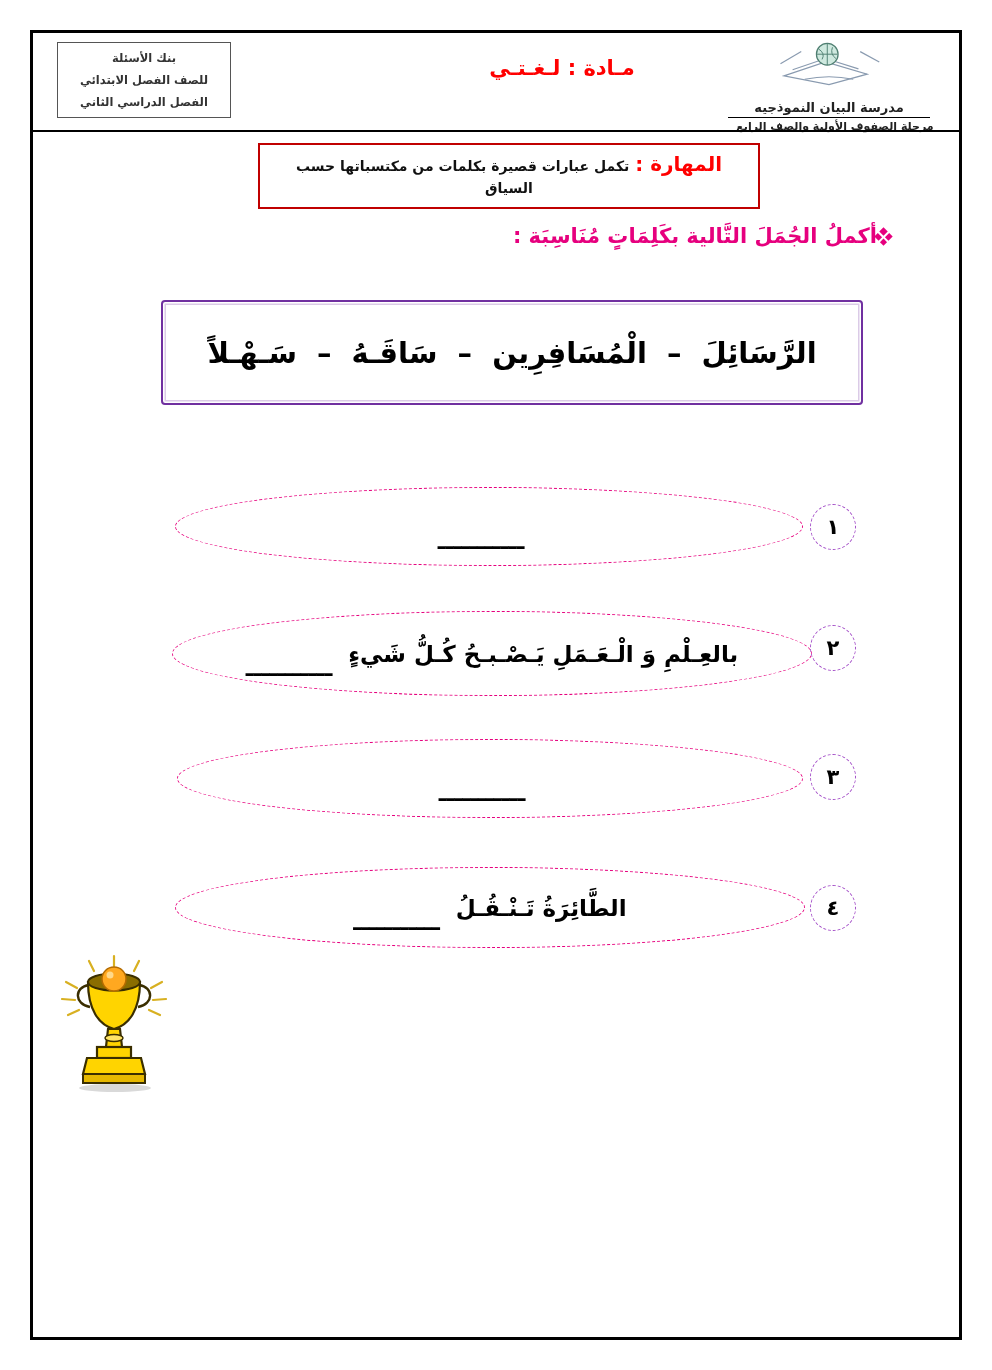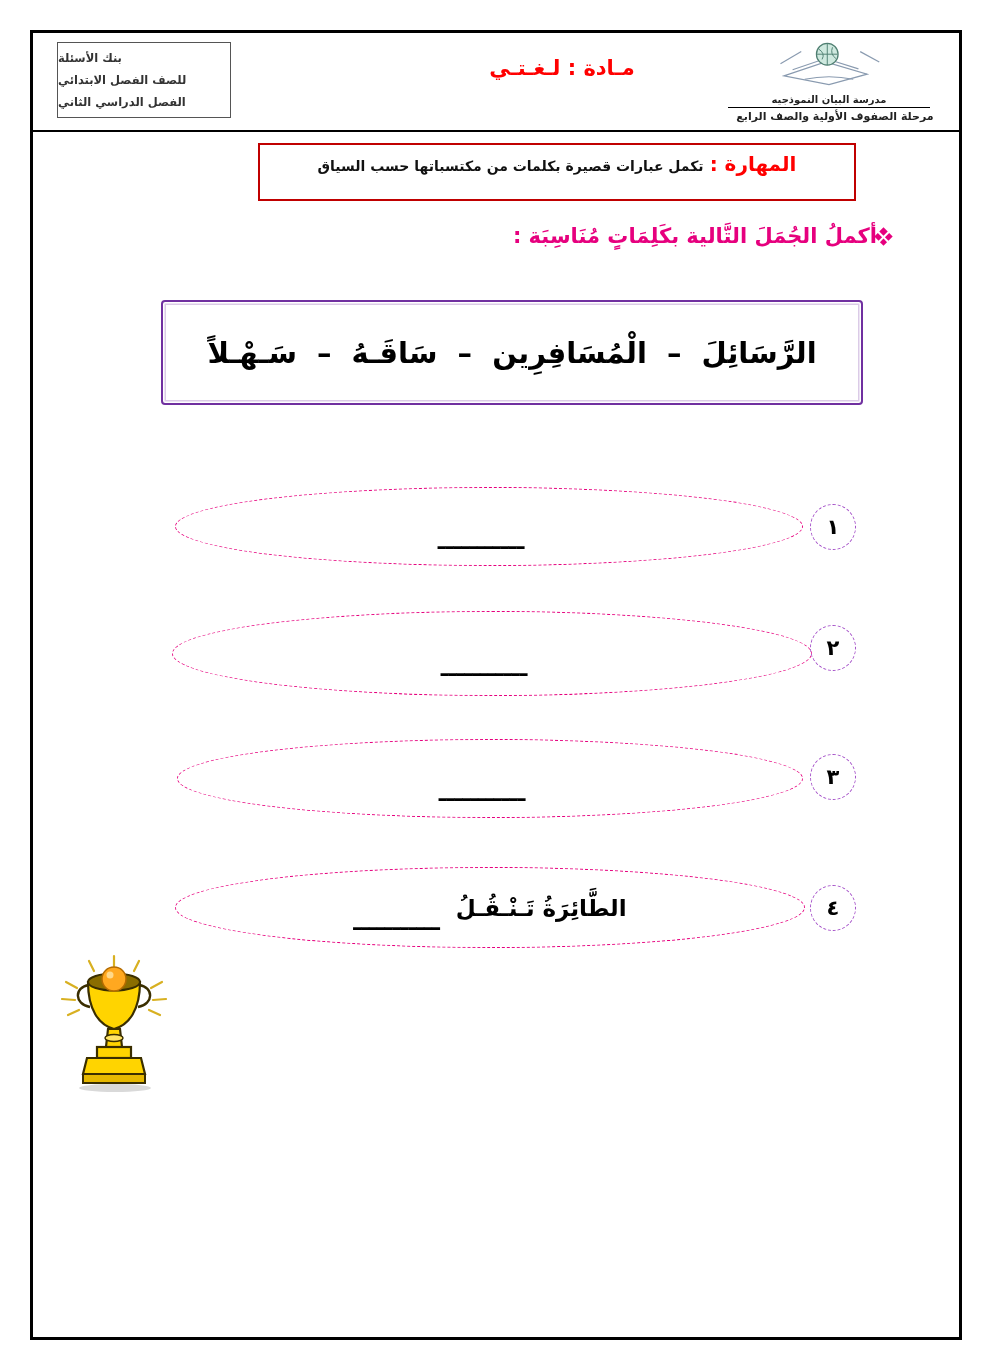--- a/index.html
+++ b/index.html
@@ -16,45 +16,45 @@
   .frame {
     position:absolute; left:30px; top:30px; width:932px; height:1310px;
     border:3px solid #000;
   }
 
   
   .qbank-box {
     position:absolute; left:57px; top:42px; width:174px; height:76px;
     border:1px solid #555;
     display:flex; flex-direction:column; justify-content:space-evenly;
-    direction:rtl; text-align:left;
+    direction:rtl; text-align:center;
     font-size:11.5px; color:#333; font-weight:bold;
   }
   .subject-title {
     position:absolute; left:212px; top:56px; width:700px;
     text-align:center; direction:rtl;
     color:#FF0000; font-weight:bold; font-size:21px; letter-spacing:2px;
   }
   .school-block {
     position:absolute; right:58px; top:36px; width:210px;
     text-align:center; direction:rtl;
   }
   .school-logo { width:128px; height:52px; display:block; margin:0 auto; }
-  .school-name { font-size:10px; font-weight:bold; color:#222; margin-top:6px; }
+  .school-name { font-size:13px; font-weight:bold; color:#222; margin-top:12px; }
   .school-divider { border-top:1.5px solid #000; margin:2px 4px; }
   .school-stage { font-size:11px; font-weight:bold; color:#222;margin-left:12px; }
 
   .header-rule {
     position:absolute; left:33px; top:130px; width:926px;
     border-top:2px solid #000;
   }
 
   
   .skill-box {
-    position:absolute; left:258px; top:143px; width:598px; min-height:58px;
+    position:absolute; left:258px; top:143px; width:502px; min-height:58px;
     border:2px solid #c00000;
     padding:7px 12px;
     direction:rtl; text-align:center;
     background:#fff;
   }
   .skill-label { color:#FF0000; font-weight:bold; font-size:20px; margin-left:6px; }
   .skill-text  { color:#111; font-weight:bold; font-size:14px; line-height:1.6; }
 
   
   .instruction {
@@ -149,20 +149,21 @@
   </div>
 
   <div class="word-bank">الرَّسَائِلَ – الْمُسَافِرِين – سَاقَـهُ – سَـهْـلاً</div>
 
   <div class="oval" style="left:175px; top:487px; width:628px; height:79px;">
     <span class="blank">ـــــــــــ</span>
   </div>
   <div class="num-circle" style="left:810px; top:504px;">١</div>
 
   <div class="oval" style="left:172px; top:611px; width:640px; height:85px;">
+    <span>بالعِـلْمِ وَ الْـعَـمَلِ يَـصْـبـحُ كُـلُّ شَيءٍ</span>
     <span class="blank">ـــــــــــ</span>
   </div>
   <div class="num-circle" style="left:810px; top:625px;">٢</div>
 
   <div class="oval" style="left:177px; top:739px; width:626px; height:79px;">
     <span class="blank">ـــــــــــ</span>
   </div>
   <div class="num-circle" style="left:810px; top:754px;">٣</div>
 
   <div class="oval" style="left:175px; top:867px; width:630px; height:81px;">

